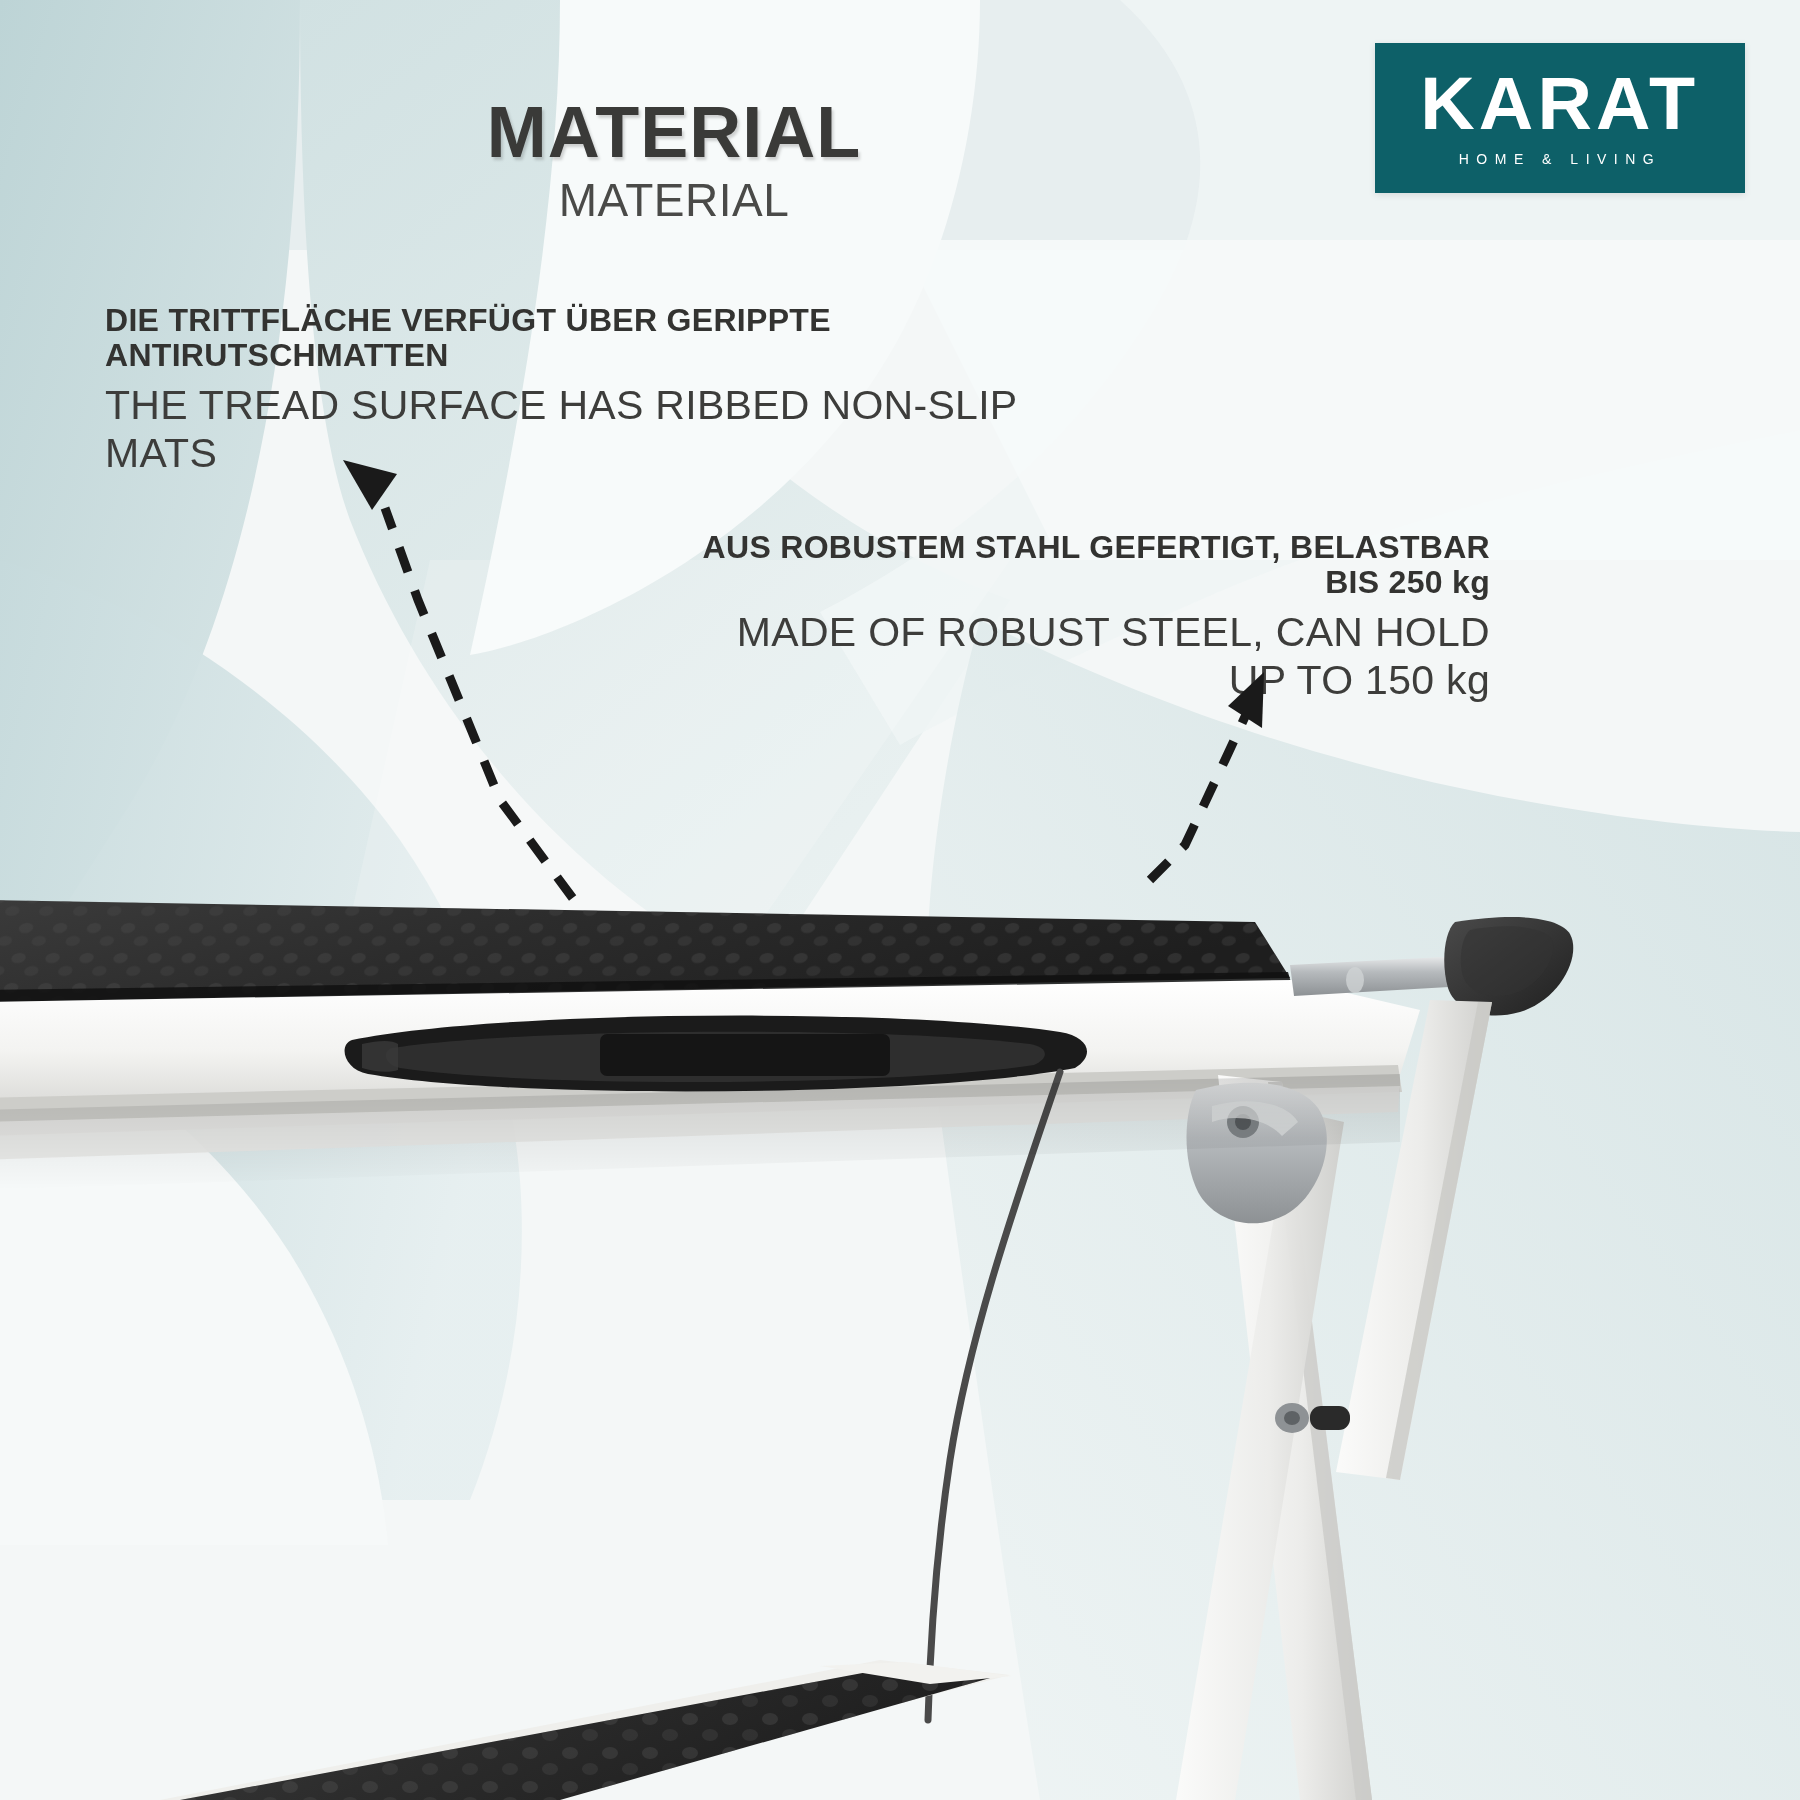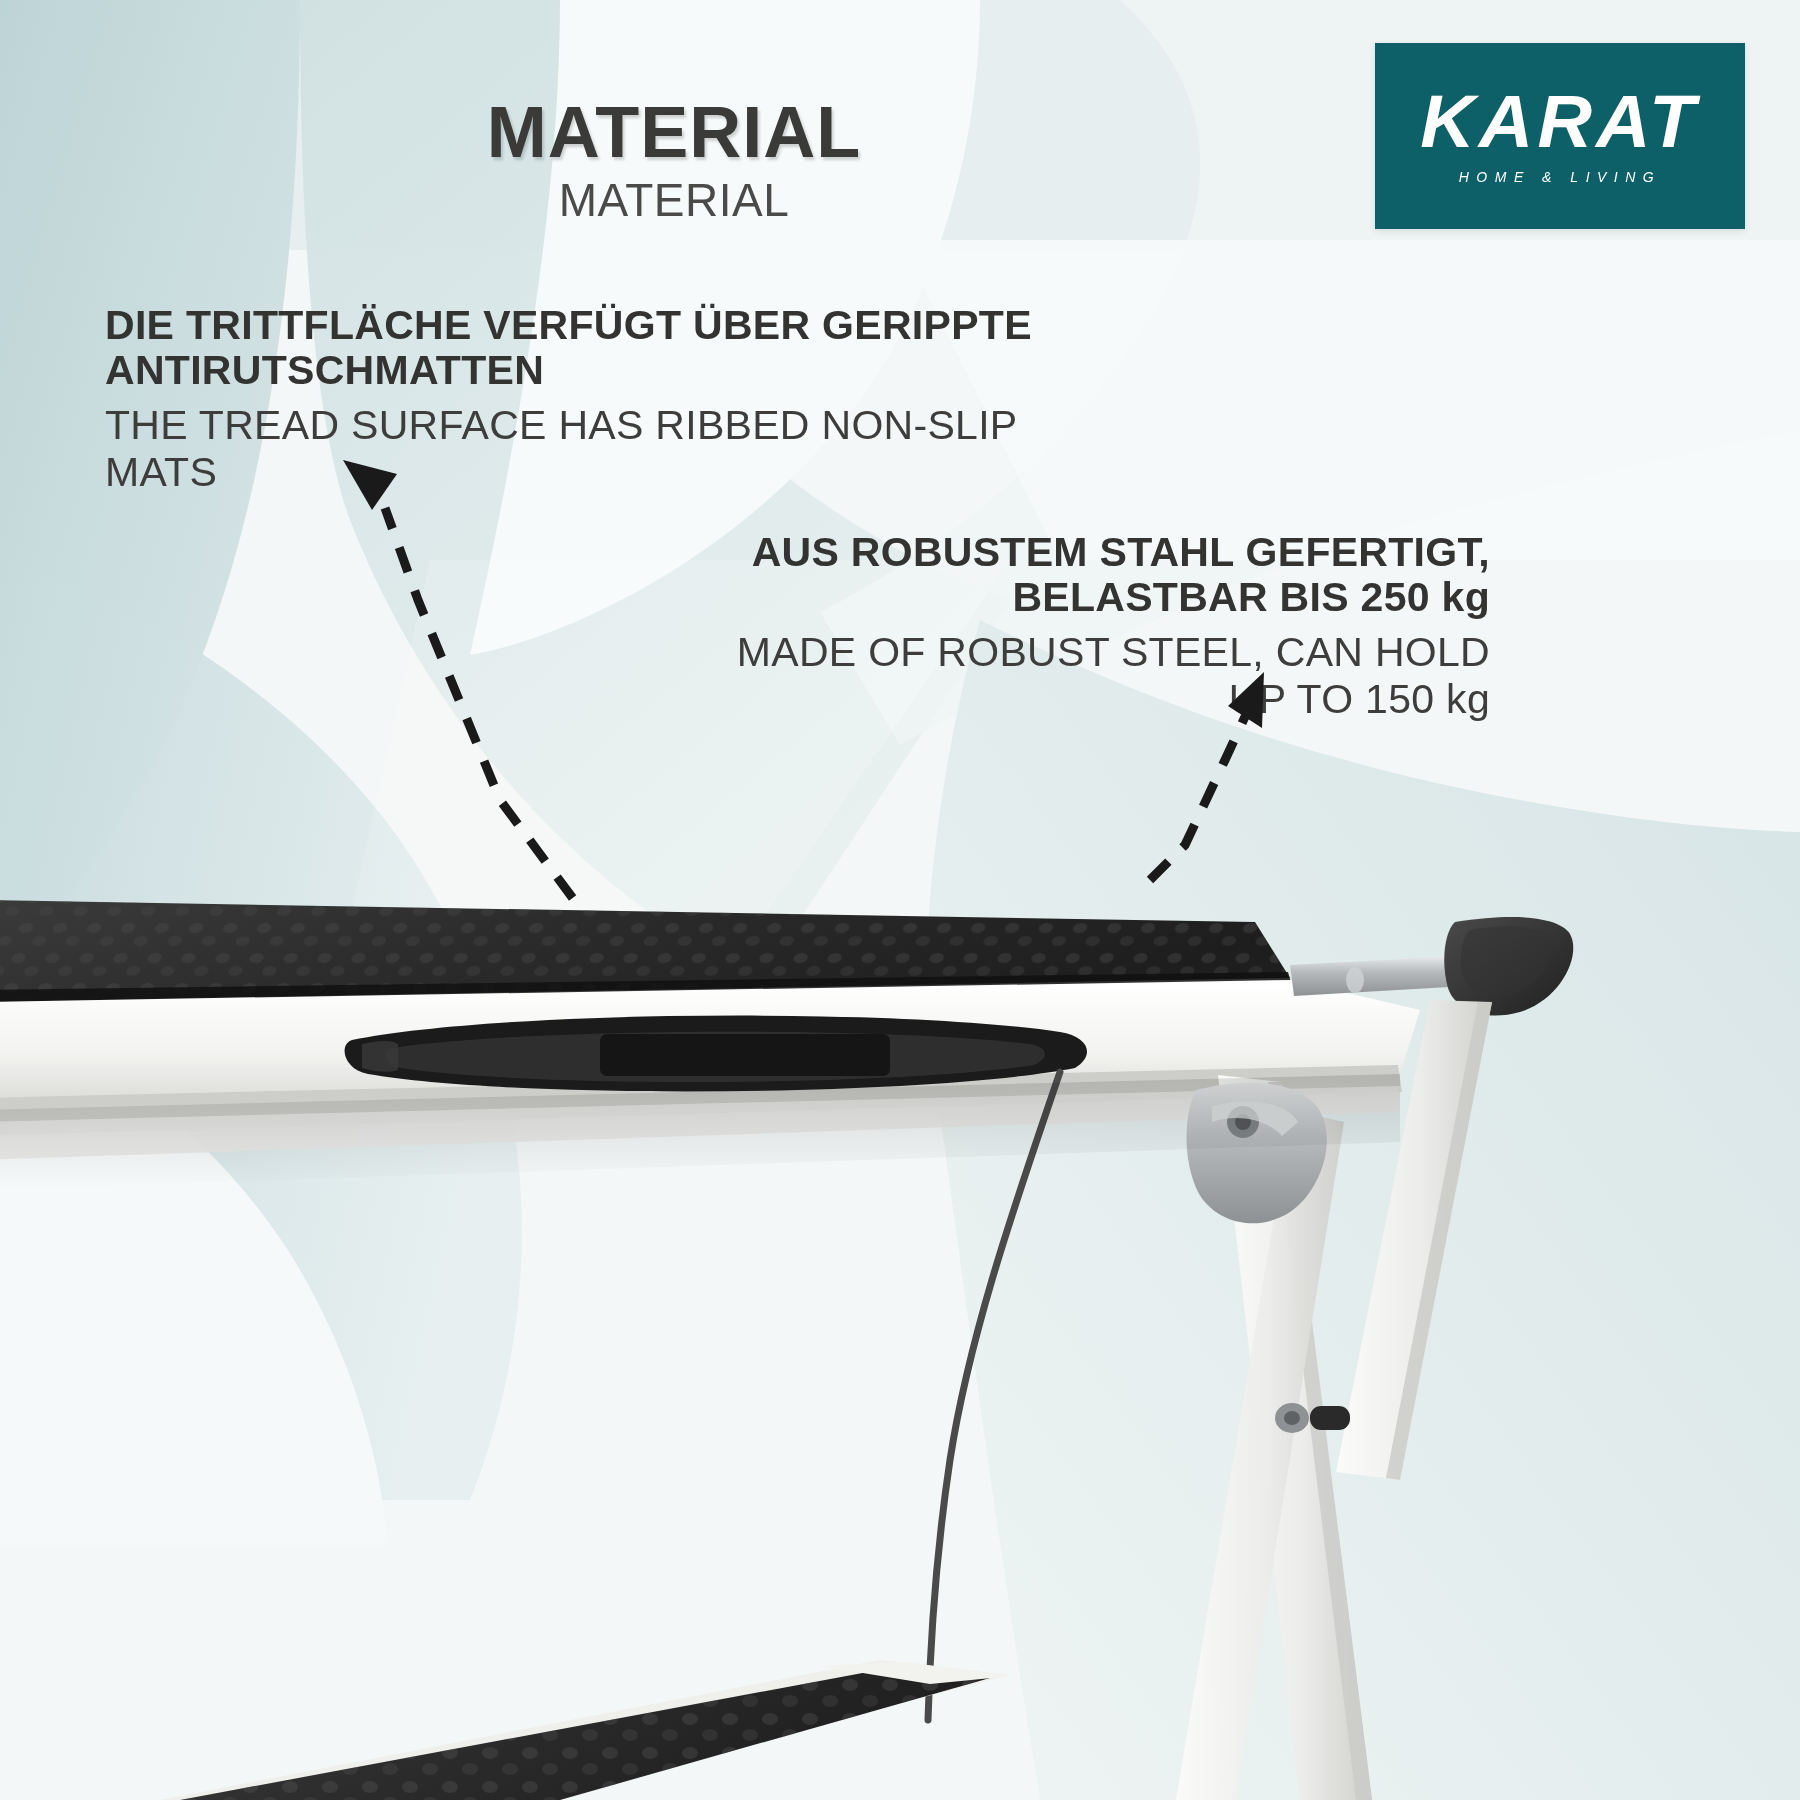--- a/index.html
+++ b/index.html
@@ -8,25 +8,24 @@
     position:relative;width:1800px;height:1800px;overflow:hidden;
     background:#f4f7f7;
   }
 
   
   .bg{position:absolute;inset:0;overflow:hidden;}
   .bg svg{position:absolute;inset:0;width:1800px;height:1800px;}
 
   
   #logo-box{
-    position:absolute;left:1375px;top:43px;width:370px;height:186px;
+    position:absolute;left:1375px;top:43px;width:370px;height:150px;
     background:#0d6068;
     display:flex;flex-direction:column;align-items:center;justify-content:center;
     box-shadow:0 2px 7px rgba(0,0,0,.10);
-    font-style:italic;
   }
   #logo-word{
     color:#ffffff;font-weight:bold;font-size:74px;letter-spacing:4px;
     line-height:.95;font-family:"Liberation Sans",sans-serif;
     font-stretch:condensed;
     transform:scaleX(1.02);
   }
   #logo-sub{
     color:#ffffff;font-size:14px;letter-spacing:7.5px;margin-top:11px;
     font-family:"Liberation Sans",sans-serif;
@@ -39,21 +38,21 @@
     text-shadow:2px 3px 3px rgba(0,0,0,.17);line-height:1;
   }
   #title-en{
     font-size:46px;font-weight:normal;color:#4a4a48;letter-spacing:.5px;
     margin-top:9px;line-height:1;
   }
 
   
   .callout{position:absolute;}
   .c-de{
-    font-size:41px;font-weight:bold;color:#333331;line-height:1.1;
+    font-size:32px;font-weight:bold;color:#333331;line-height:1.1;
     letter-spacing:.3px;
   }
   .c-en{
     font-size:41px;font-weight:normal;color:#3d3d3b;line-height:1.15;
     letter-spacing:.3px;margin-top:9px;
   }
   #callout-1{left:105px;top:303px;width:1000px;text-align:left;}
   #callout-2{left:700px;top:530px;width:790px;text-align:right;}
 
   

